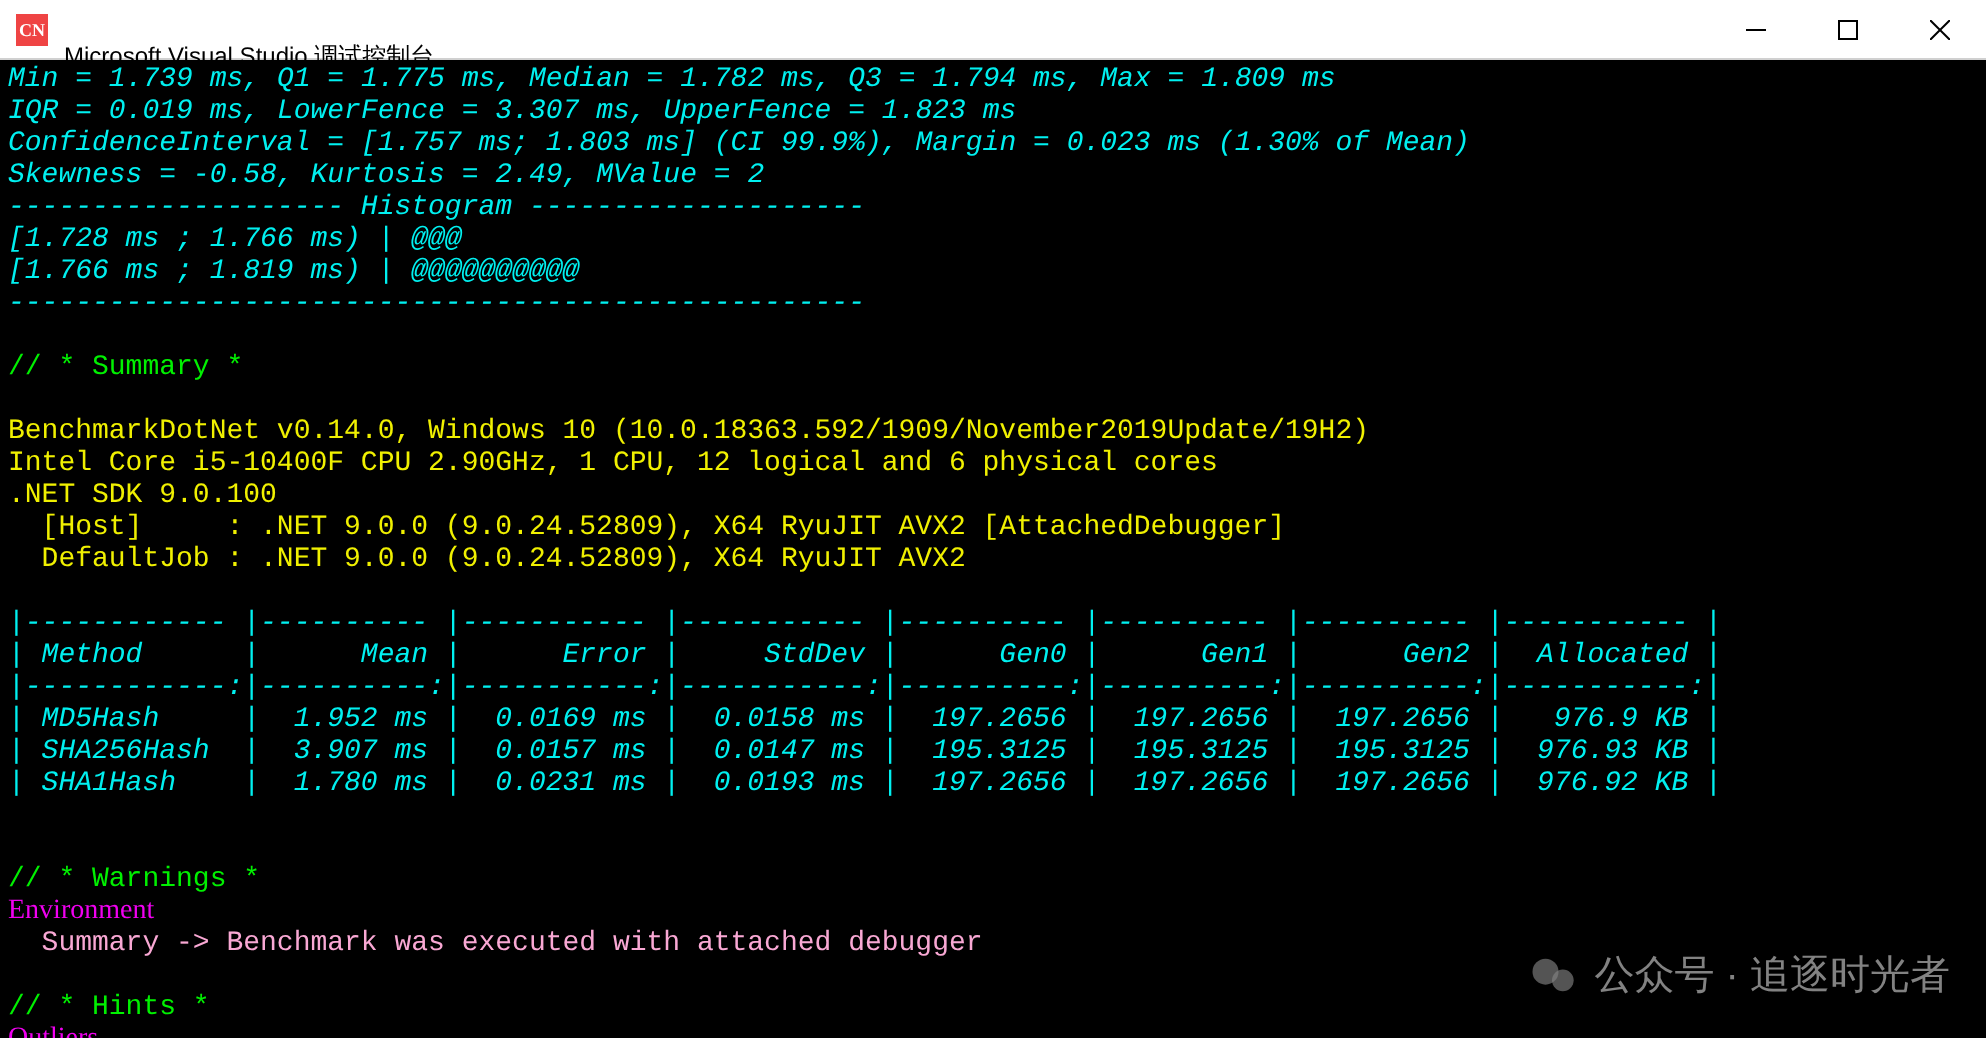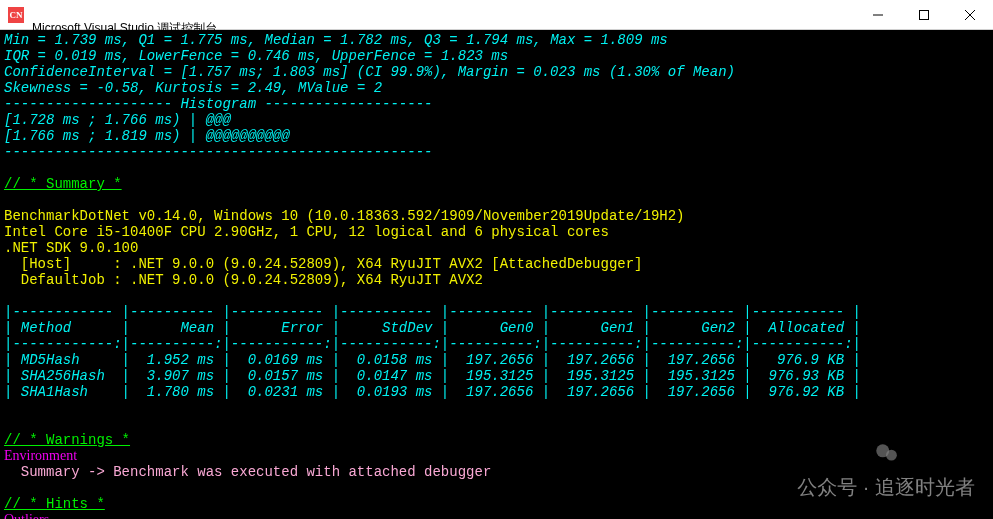--- a/index.html
+++ b/index.html
@@ -54,37 +54,36 @@
     font-family: "NSimSun","SimSun","Courier New",monospace;
     font-size: 14px;
     line-height: 16px;
     color: #c0c0c0;
     padding: 2px 4px;
     white-space: pre;
     overflow: hidden;
     position: relative;
   }
   .cyan   { color: #00f0f0; font-style: italic; }
-  .green  { color: #00f000; text-decoration: underline; }
+  .green  { color: #00f000; }
   .yellow { color: #f0f000; }
   .magenta{ color: #f000f0; font-family: Liberation Serif, serif; }
   .white  { color: #f9a8d4; }
 
   .watermark {
     position: absolute;
     bottom: 18px;
     right: 18px;
     display: flex;
     align-items: center;
     gap: 8px;
     color: rgba(200,200,200,0.65);
     font-family: "Microsoft YaHei","SimHei",sans-serif;
     font-size: 20px;
     pointer-events: none;
-    flex-direction: column;
   }
   .wechat-ico {
     width: 26px;height:26px;opacity:0.65;
   }
 </style>
 </head>
 <body>
 
 <div class="titlebar">
   <span class="icon">CN</span>
@@ -103,21 +102,21 @@
     <div class="winbtn">
       <svg viewBox="0 0 10 10">
           <line x1="0" y1="0" x2="10" y2="10" stroke="#000" stroke-width="1"></line>
           <line x1="10" y1="0" x2="0" y2="10" stroke="#000" stroke-width="1"></line>
         </svg>
     </div>
   </div>
 </div>
 
 <div class="console"><span class="cyan"><span></span>Min = <span>1.739 ms</span>, Q1 = <span>1.775 ms</span>, Median = <span>1.782 ms</span>, Q3 = <span>1.794 ms</span>, Max = <span>1.809 ms</span></span>
-<span class="cyan">IQR = <span>0.019 ms</span>, LowerFence = <span>0.746 ms</span>, UpperFence = <span>1.823 ms</span></span>
+<span class="cyan">IQR = <span>0.019 ms</span>, LowerFence = <span>3.307 ms</span>, UpperFence = <span>1.823 ms</span></span>
 <span class="cyan">ConfidenceInterval = <span>[1.757 ms; 1.803 ms] (CI 99.9%)</span>, Margin = <span>0.023 ms (1.30% of Mean)</span></span>
 <span class="cyan">Skewness = <span>-0.58</span>, Kurtosis = <span>2.49</span>, MValue = <span>2</span></span>
 <span class="cyan">-------------------- Histogram --------------------</span>
 <span class="cyan"><span>[1.728 ms ; 1.766 ms)</span> | <span>@@@</span></span>
 <span class="cyan"><span>[1.766 ms ; 1.819 ms)</span> | <span>@@@@@@@@@@</span></span>
 <span class="cyan">---------------------------------------------------</span>
 
 <span class="green">// * Summary *</span>
 
 <span class="yellow">BenchmarkDotNet v0.14.0, Windows 10 (10.0.18363.592/1909/November2019Update/19H2)</span>

